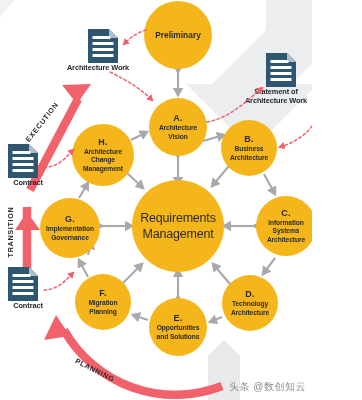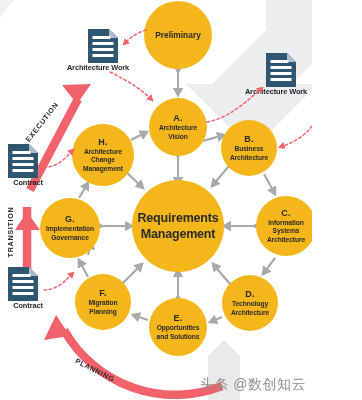--- a/index.html
+++ b/index.html
@@ -47,21 +47,21 @@
     letter-spacing: 0.2px;
   }
   .node .cap {
     font-weight: bold;
     font-size: 6.7px;
     line-height: 8.2px;
     letter-spacing: -0.1px;
     padding: 0 1px;
   }
   .node.center {
-    font-weight: bold;
+    font-weight: normal;
     font-size: 12.5px;
     line-height: 16px;
     letter-spacing: -0.2px;
   }
   .node.plain {
     font-weight: bold;
     font-size: 8.4px;
     line-height: 10px;
   }
 
@@ -89,21 +89,21 @@
     color: #2b2b2b;
     white-space: nowrap;
     transform-origin: center center;
   }
 
   #watermark {
     position: absolute;
     right: 6px;
     bottom: 6px;
     z-index: 8;
-    font-size: 14px;
+    font-size: 10px;
     color: #8e8e8e;
     letter-spacing: 0.5px;
     white-space: nowrap;
   }
 </style>
 </head>
 <body>
 
 <div id="stage">
 
@@ -284,20 +284,21 @@
       <path d="M21 0 L30 9 H21 Z" fill="#ADBDC9"></path>
       <g fill="#ffffff">
         <rect x="4.5" y="7" width="18" height="3"></rect>
         <rect x="4.5" y="13" width="21" height="3"></rect>
         <rect x="4.5" y="19" width="21" height="3"></rect>
         <rect x="4.5" y="25" width="21" height="3"></rect>
       </g>
     </svg>
   </div>
   <div class="doclabel" style="left:223px; top:87px; width:106px;">
+    <div>Statement of</div>
     <div>Architecture Work</div>
   </div>
 
   <div class="docicon" style="left:8px; top:144px;">
     <svg width="30" height="34" viewBox="0 0 30 34">
       <path d="M0 0 H21 L30 9 V34 H0 Z" fill="#2E5670"></path>
       <path d="M21 0 L30 9 H21 Z" fill="#ADBDC9"></path>
       <g fill="#ffffff">
         <rect x="4.5" y="7" width="18" height="3"></rect>
         <rect x="4.5" y="13" width="21" height="3"></rect>

